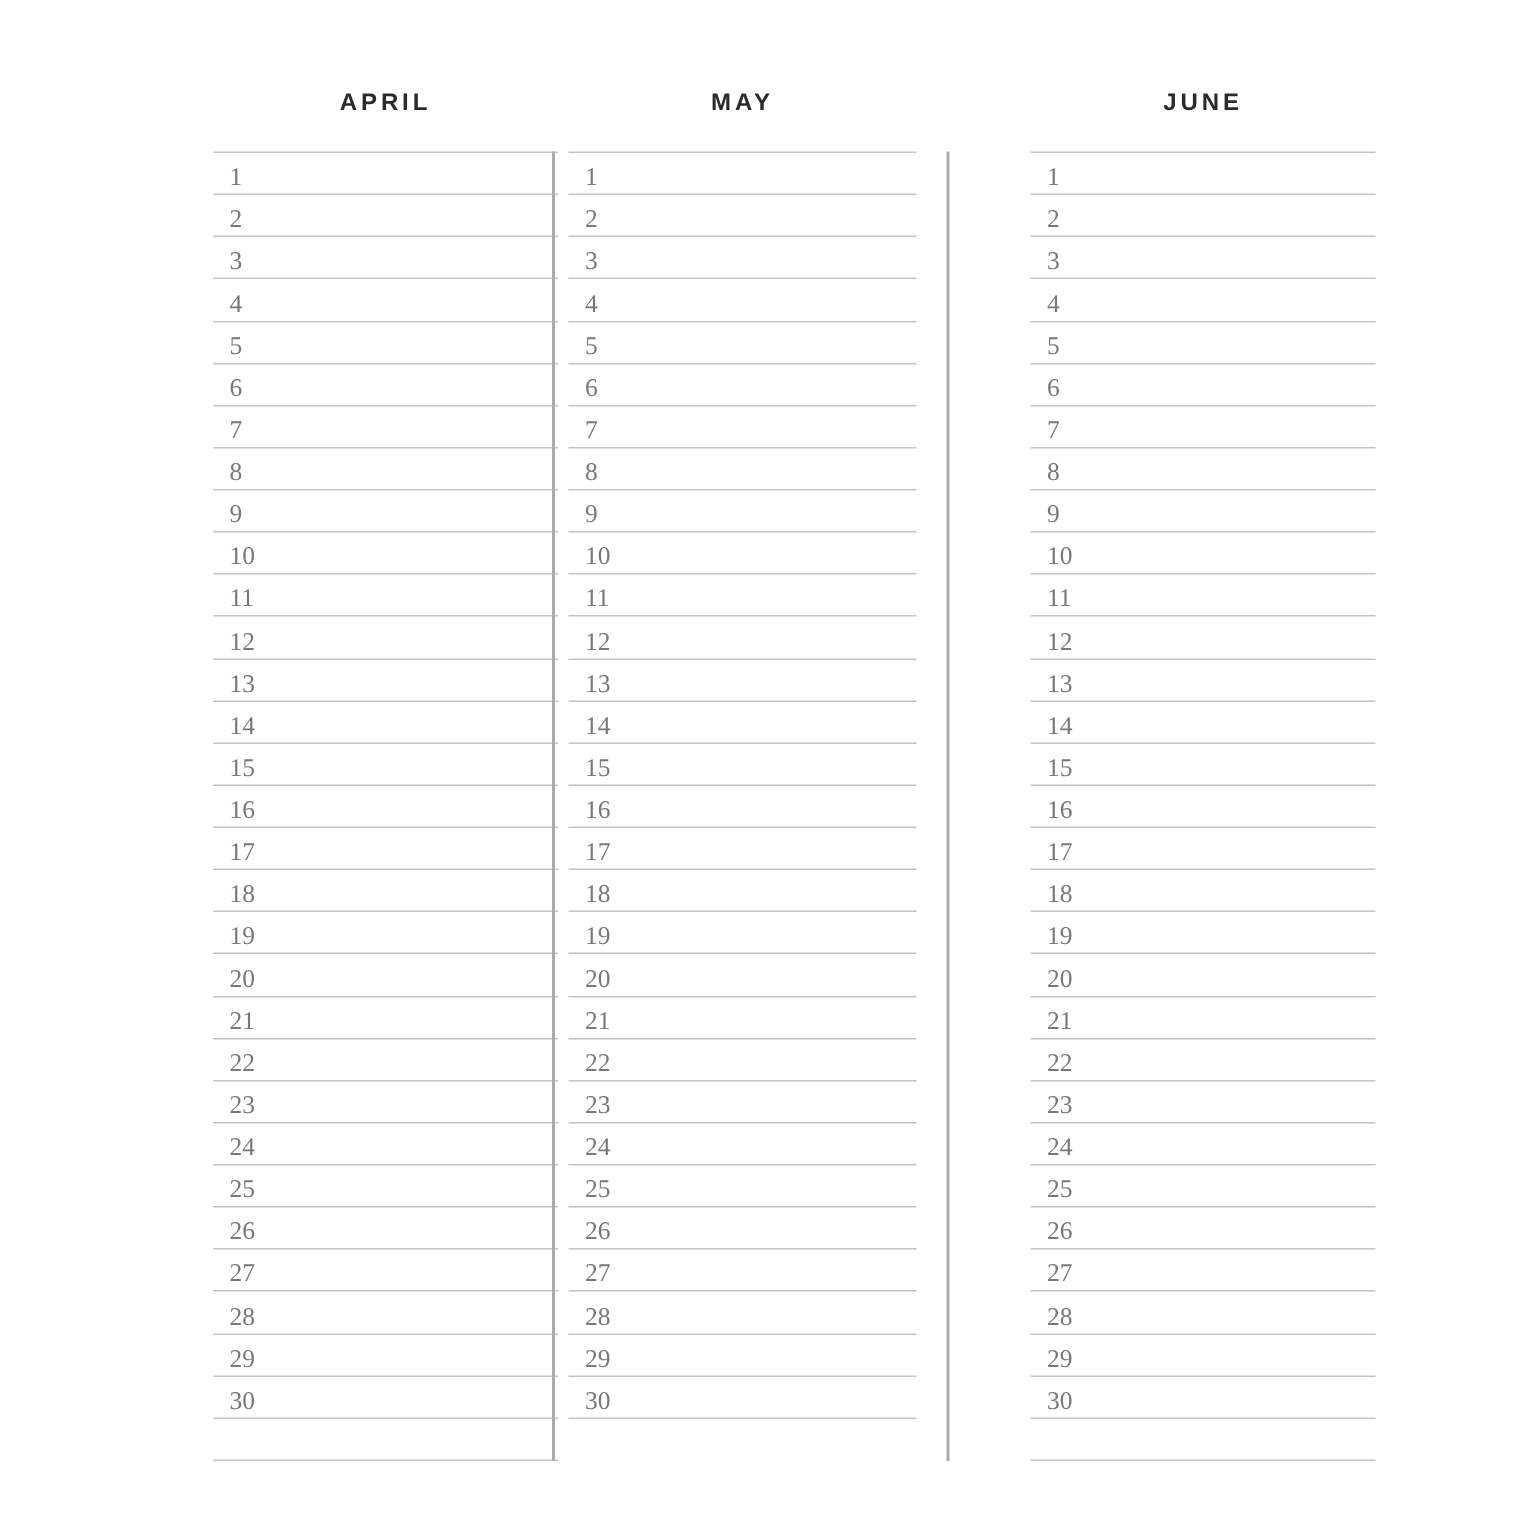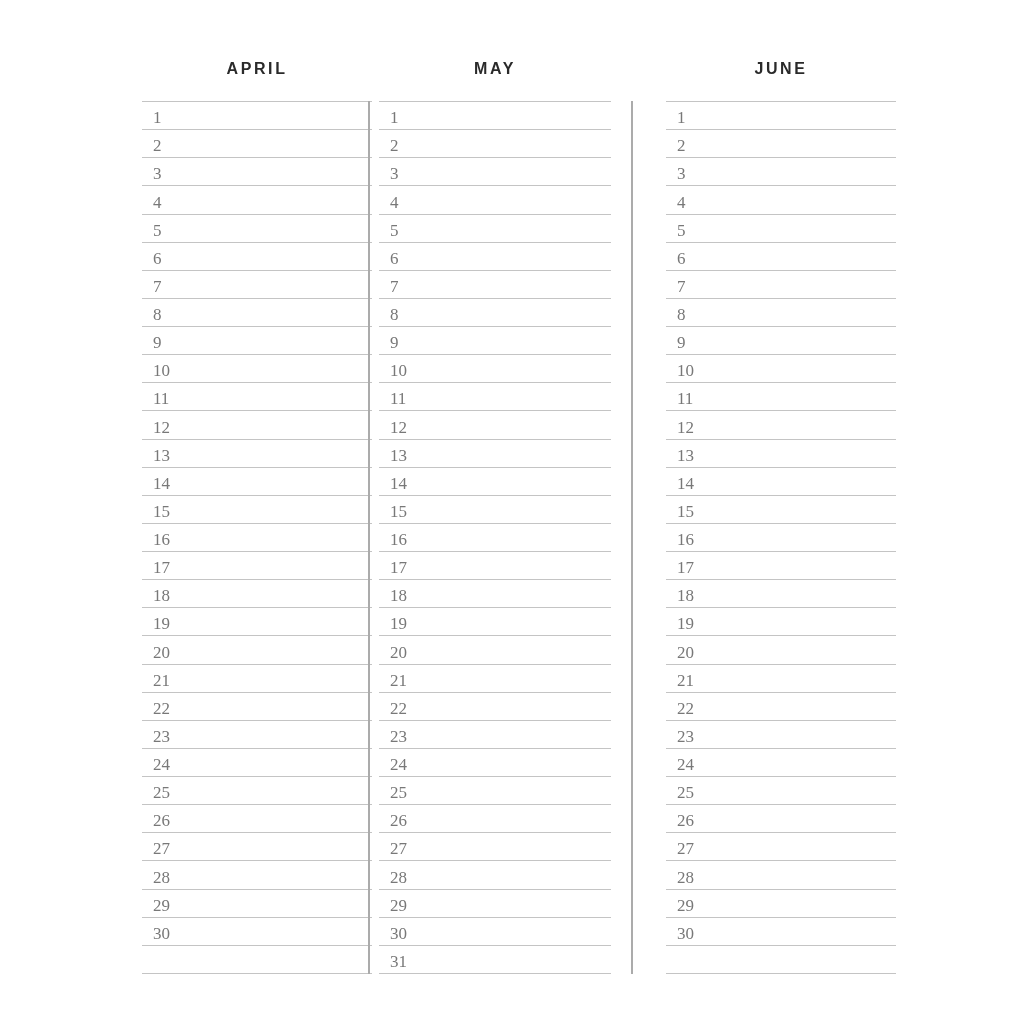--- a/index.html
+++ b/index.html
@@ -3,21 +3,21 @@
 <meta charset="utf-8">
 <style>
   html,body{margin:0;padding:0;background:#ffffff;}
   .page{
     position:relative;width:1024px;height:1024px;background:#ffffff;
     font-family:"Liberation Sans",sans-serif;overflow:hidden;
   }
   .month-col{position:absolute;top:55px;}
   .col-0{left:142px;width:230px;}
   .col-1{left:379px;width:232px;}
-  .col-2{left:666px;width:230px;}
+  .col-2{left:687px;width:230px;}
   .month-title{
     margin:0;height:28px;line-height:28px;text-align:center;
     font-size:16px;font-weight:700;letter-spacing:2.6px;
     color:var(--header-text,#2a2a2a);
   }
   .rows{
     margin-top:18px;
     border-top:1px solid var(--row-line,#c4c4c4);
   }
   .row{
@@ -230,23 +230,20 @@
         </div>
         <div class="row">
           <span class="day-num">28</span>
         </div>
         <div class="row">
           <span class="day-num">29</span>
         </div>
         <div class="row">
           <span class="day-num">30</span>
         </div>
-        <div class="row">
-          <span class="day-num">31</span>
-        </div>
       </div>
   </div>
 
   <div class="divider divider-2"></div>
 
   <div class="month-col col-2">
     <h2 class="month-title">JUNE</h2>
     <div class="rows">
         <div class="row">
           <span class="day-num">1</span>

